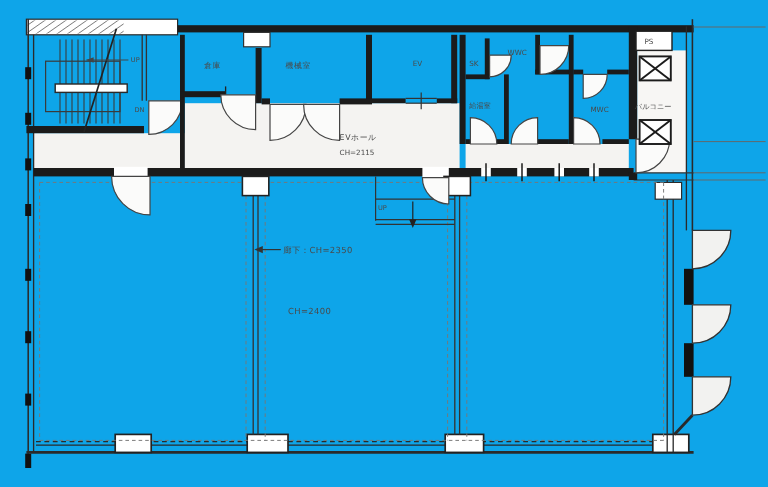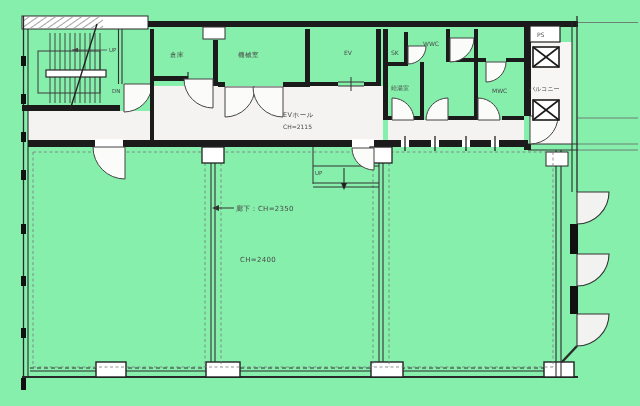--- a/index.html
+++ b/index.html
@@ -1,16 +1,16 @@
 <!DOCTYPE html>
 <html><head>
 <meta charset="utf-8">
 <style>
   html,body{margin:0;padding:0;background:#ffffff;}
-  .canvas{width:640px;height:406px;position:relative;background:#86efac;overflow:hidden;
+  .canvas{width:640px;height:406px;position:relative;background:#0ea5e9;overflow:hidden;
           font-family:"DejaVu Sans",sans-serif;}
   svg text{font-family:"DejaVu Sans",sans-serif;fill:#4a4a4a;}
   .lbl{font-size:6.5px;letter-spacing:.5px;}
   .lbl-s{font-size:6px;}
   .lbl-a{font-size:7px;letter-spacing:.3px;}
   .lbl-t{font-size:5.5px;}
 </style>
 </head>
 <body>
 

